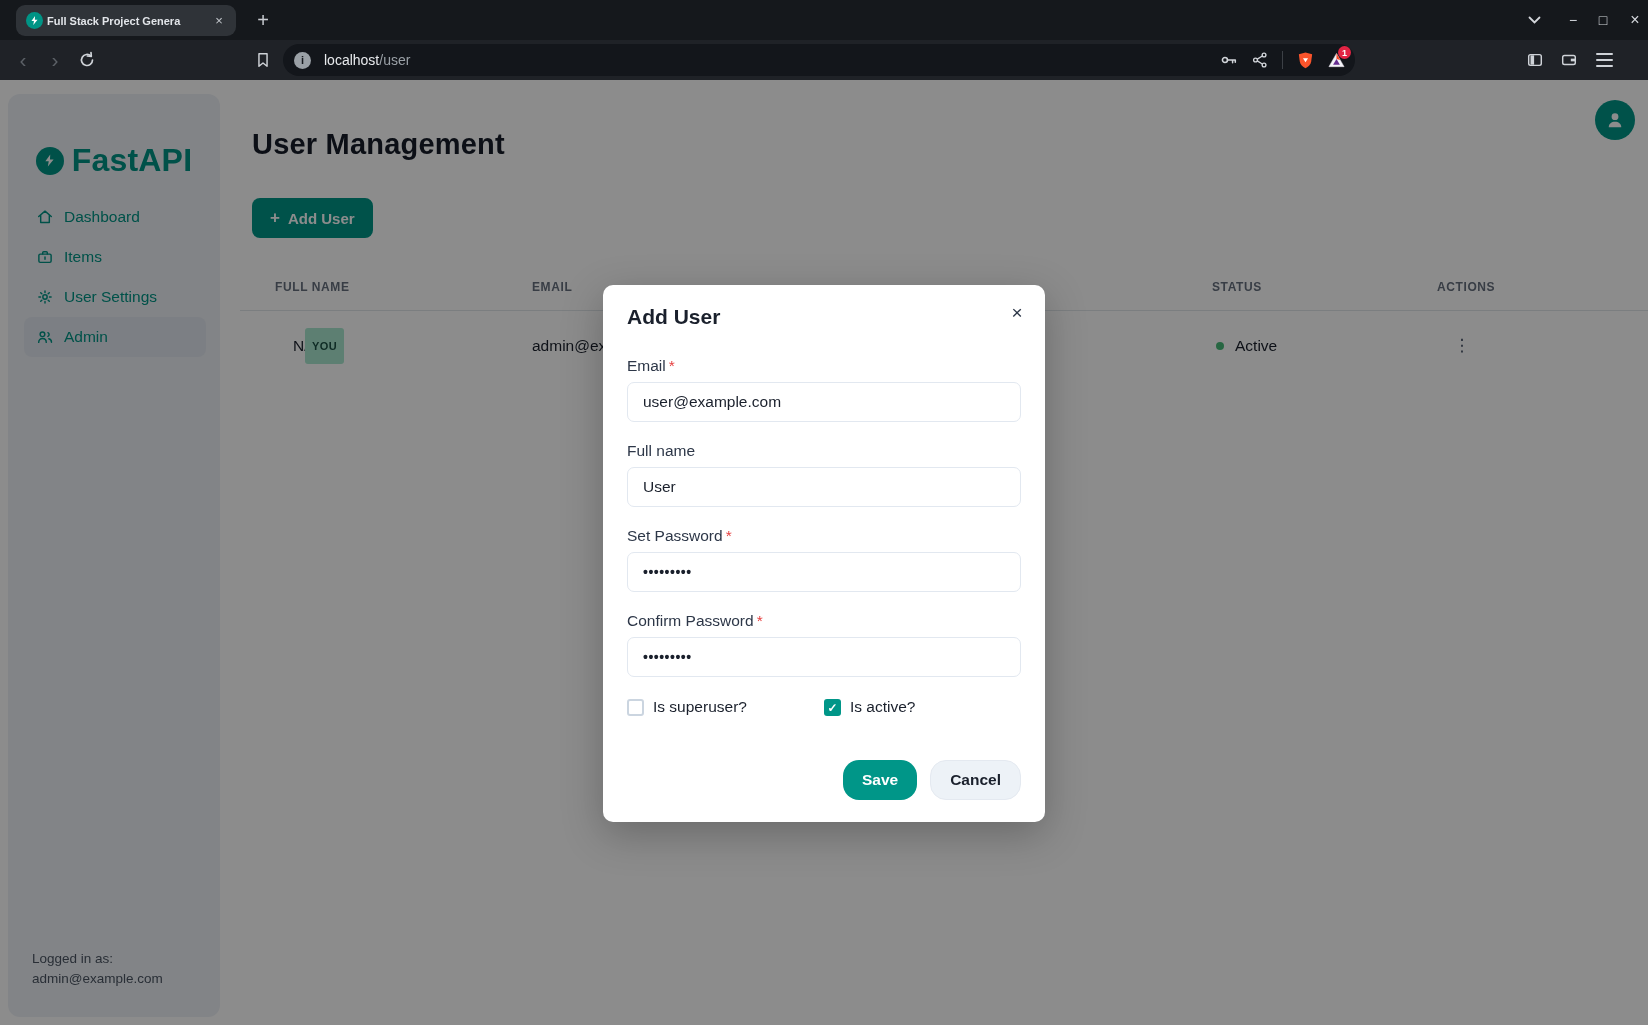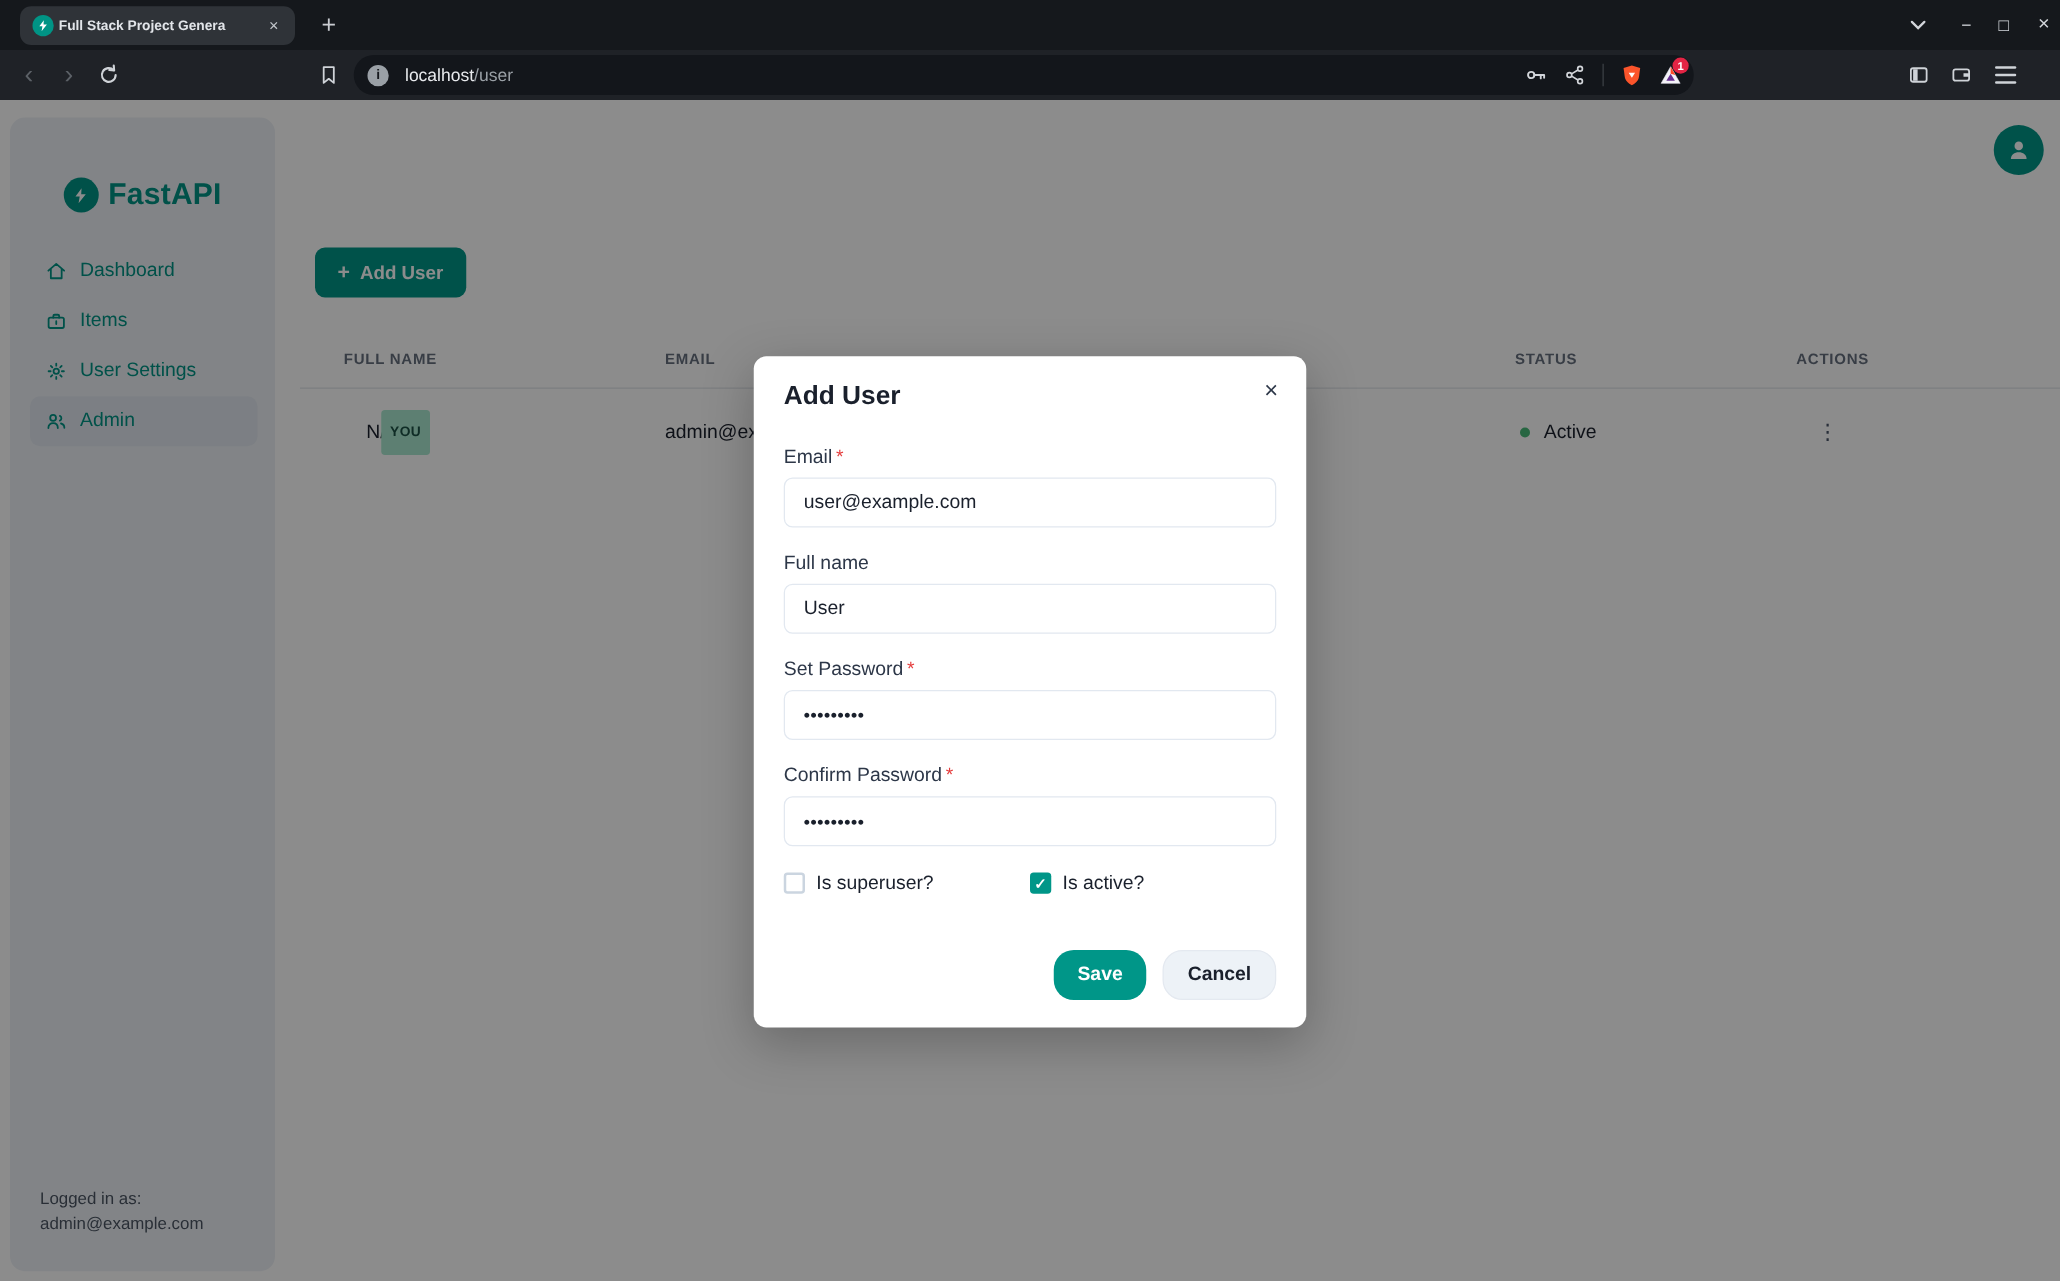--- a/index.html
+++ b/index.html
@@ -31,21 +31,21 @@
   .bat-badge { position:absolute; top:-5px; right:-6px; min-width:13px; height:13px; border-radius:7px; background:#e32444; color:#fff; font-size:9px; font-weight:700; display:flex; align-items:center; justify-content:center; padding:0 2px; }
   .burger { position:absolute; left:1596px; top:13px; width:17px; height:14px; display:flex; flex-direction:column; justify-content:space-between; }
   .burger div { height:2px; background:#cfd3d8; border-radius:1px; }
 
   
   .viewport { position:absolute; left:0; top:80px; width:1648px; height:945px; background:#ffffff; }
 
   .sidebar { position:absolute; left:8px; top:14px; width:212px; height:923px; background:#EDF1F6; border-radius:12px; }
   .logo-row { position:absolute; left:0; right:0; top:48px; display:flex; align-items:center; justify-content:center; gap:8px; }
   .logo-circle { width:28px; height:28px; border-radius:50%; background:#009485; display:flex; align-items:center; justify-content:center; }
-  .logo-text { font-size:24px; font-weight:600; color:#009485; letter-spacing:.2px; }
+  .logo-text { font-size:32px; font-weight:600; color:#009485; letter-spacing:.2px; }
   .nav { position:absolute; left:16px; right:14px; top:103px; }
   .nav-item { height:40px; display:flex; align-items:center; padding-left:12px; border-radius:8px; color:#009485; font-size:15.5px; }
   .nav-item .nic { width:18px; height:18px; margin-right:10px; flex:0 0 auto; }
   .nav-item.active { background:#E2E8F0; }
   .side-footer { position:absolute; left:24px; bottom:28px; font-size:13.5px; line-height:20px; color:#4b5563; }
 
   .page-title { position:absolute; left:252px; top:48px; font-size:29px; font-weight:800; color:#161d29; letter-spacing:.2px; }
   .add-btn { position:absolute; left:252px; top:118px; height:40px; padding:0 18px; background:#009688; border:none; border-radius:8px; color:#fff; font-size:15px; font-weight:700; display:flex; align-items:center; gap:8px; font-family:inherit; }
   .add-btn .plus { font-size:17px; font-weight:700; }
 
@@ -62,21 +62,21 @@
   
   .modal { position:absolute; left:603px; top:205px; width:442px; background:#fff; border-radius:10px; box-shadow:0 12px 40px rgba(0,0,0,.25); z-index:10; padding:20px 24px 22px; }
   .modal-title { font-size:21px; font-weight:700; color:#1A202C; margin-bottom:28px; }
   .modal-close { position:absolute; top:12px; right:12px; width:32px; height:32px; border:none; background:transparent; color:#2D3748; font-size:19px; display:flex; align-items:center; justify-content:center; border-radius:6px; font-family:inherit; }
   .field { margin-bottom:20px; }
   .field label { display:block; font-size:15.5px; color:#2D3748; margin-bottom:7px; }
   .req { color:#E53E3E; margin-left:3px; }
   .field input { width:100%; height:40px; border:1px solid #E2E8F0; border-radius:7px; padding:0 15px; font-size:15.5px; color:#1A202C; font-family:inherit; outline:none; background:#fff; }
   .field input.pw { letter-spacing:.5px; font-weight:700; font-size:14px; }
   .check-row { display:flex; margin-top:2px; }
-  .check-col { width:200px; display:flex; align-items:flex-start; }
+  .check-col { width:200px; display:flex; align-items:flex-end; }
   .cbox { width:17px; height:17px; border-radius:3px; flex:0 0 auto; }
   .cbox.unchecked { border:2px solid #CBD5E0; background:#fff; }
   .cbox.checked { background:#009688; color:#fff; font-size:12px; font-weight:700; display:flex; align-items:center; justify-content:center; }
   .check-col span.clabel { margin-left:9px; font-size:15.5px; color:#1A202C; }
   .modal-btns { margin-top:44px; display:flex; justify-content:flex-end; gap:13px; }
   .btn { height:40px; border-radius:16px; font-size:15.5px; font-weight:700; padding:0 19px; border:none; font-family:Liberation Sans, sans-serif; }
   .btn-save { background:#009688; color:#fff; }
   .btn-cancel { background:#EDF2F7; color:#1A202C; border:1px solid #E4E9F0; }
 </style>
 </head>
@@ -226,20 +226,21 @@
           </span>
           <span>Admin</span>
         </div>
       </nav>
       <div class="side-footer">
         <div>Logged in as:</div>
         <div>admin@example.com</div>
       </div>
     </aside>
 
+    <h1 class="page-title">User Management</h1>
     <button class="add-btn">
       <span class="plus">+</span>
       <span>Add User</span>
     </button>
 
     <div>
       <span class="th" style="left:275px;">FULL NAME</span>
       <span class="th" style="left:532px;">EMAIL</span>
       <span class="th" style="left:1212px;">STATUS</span>
       <span class="th" style="left:1437px;">ACTIONS</span>

